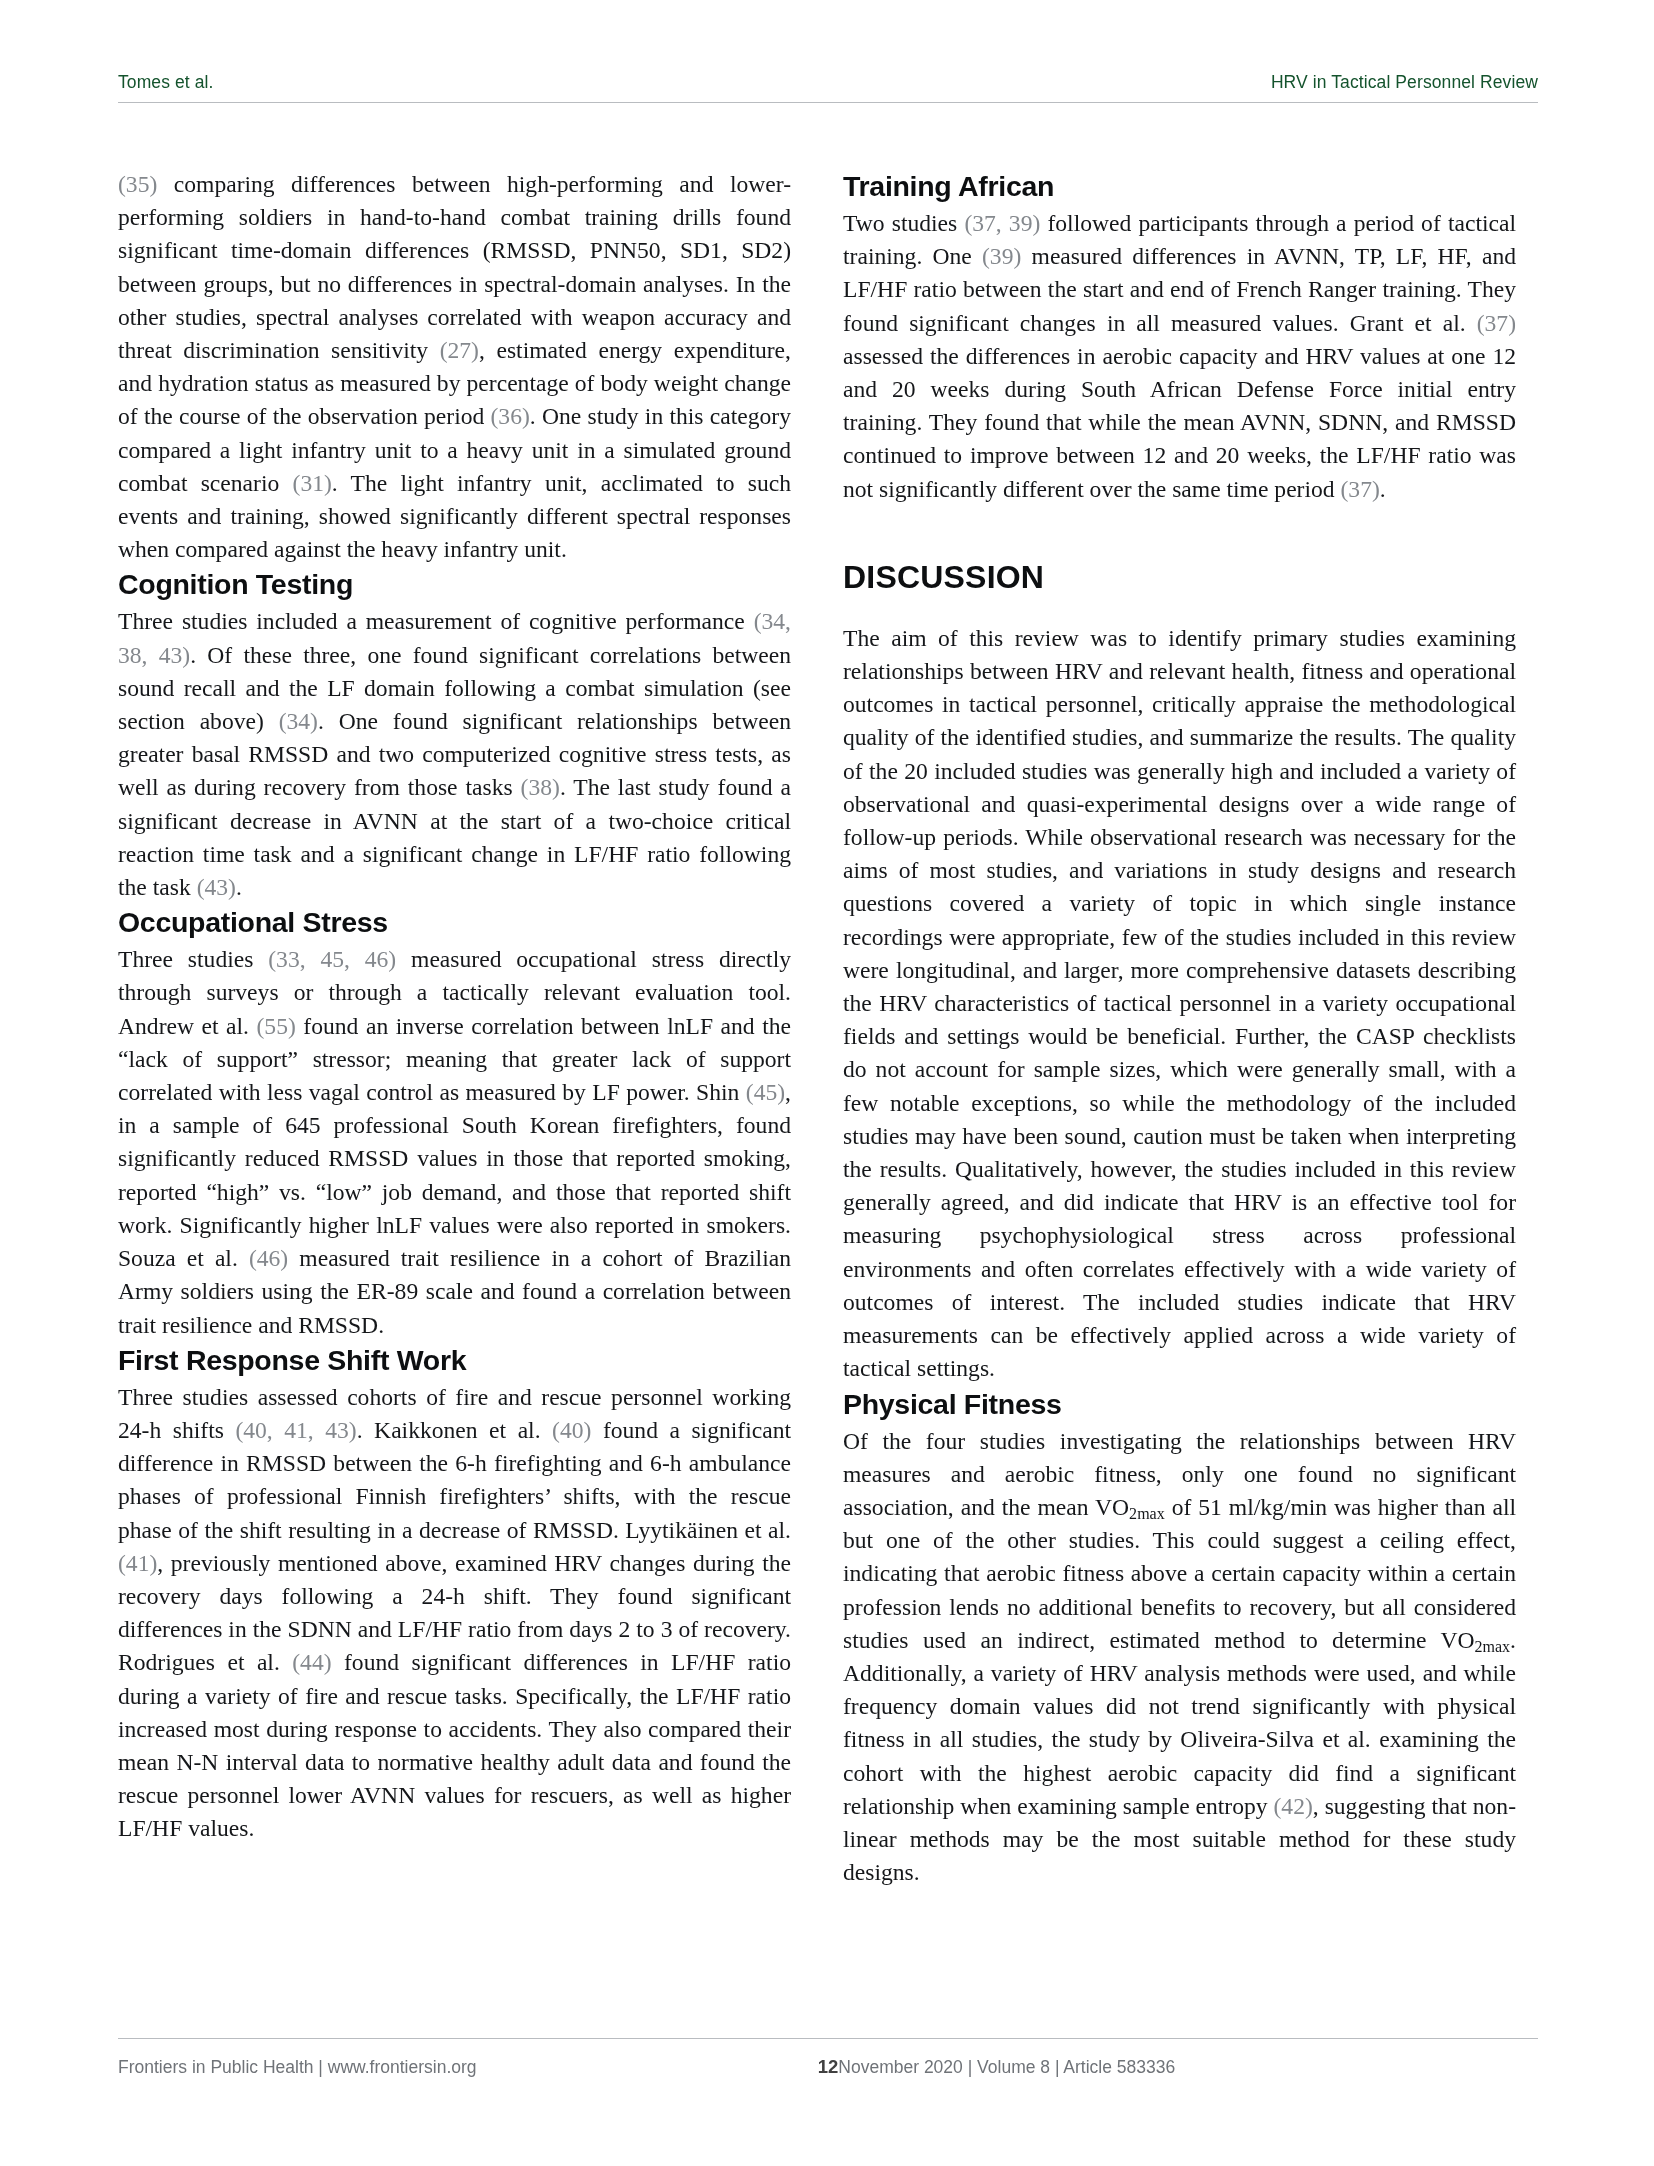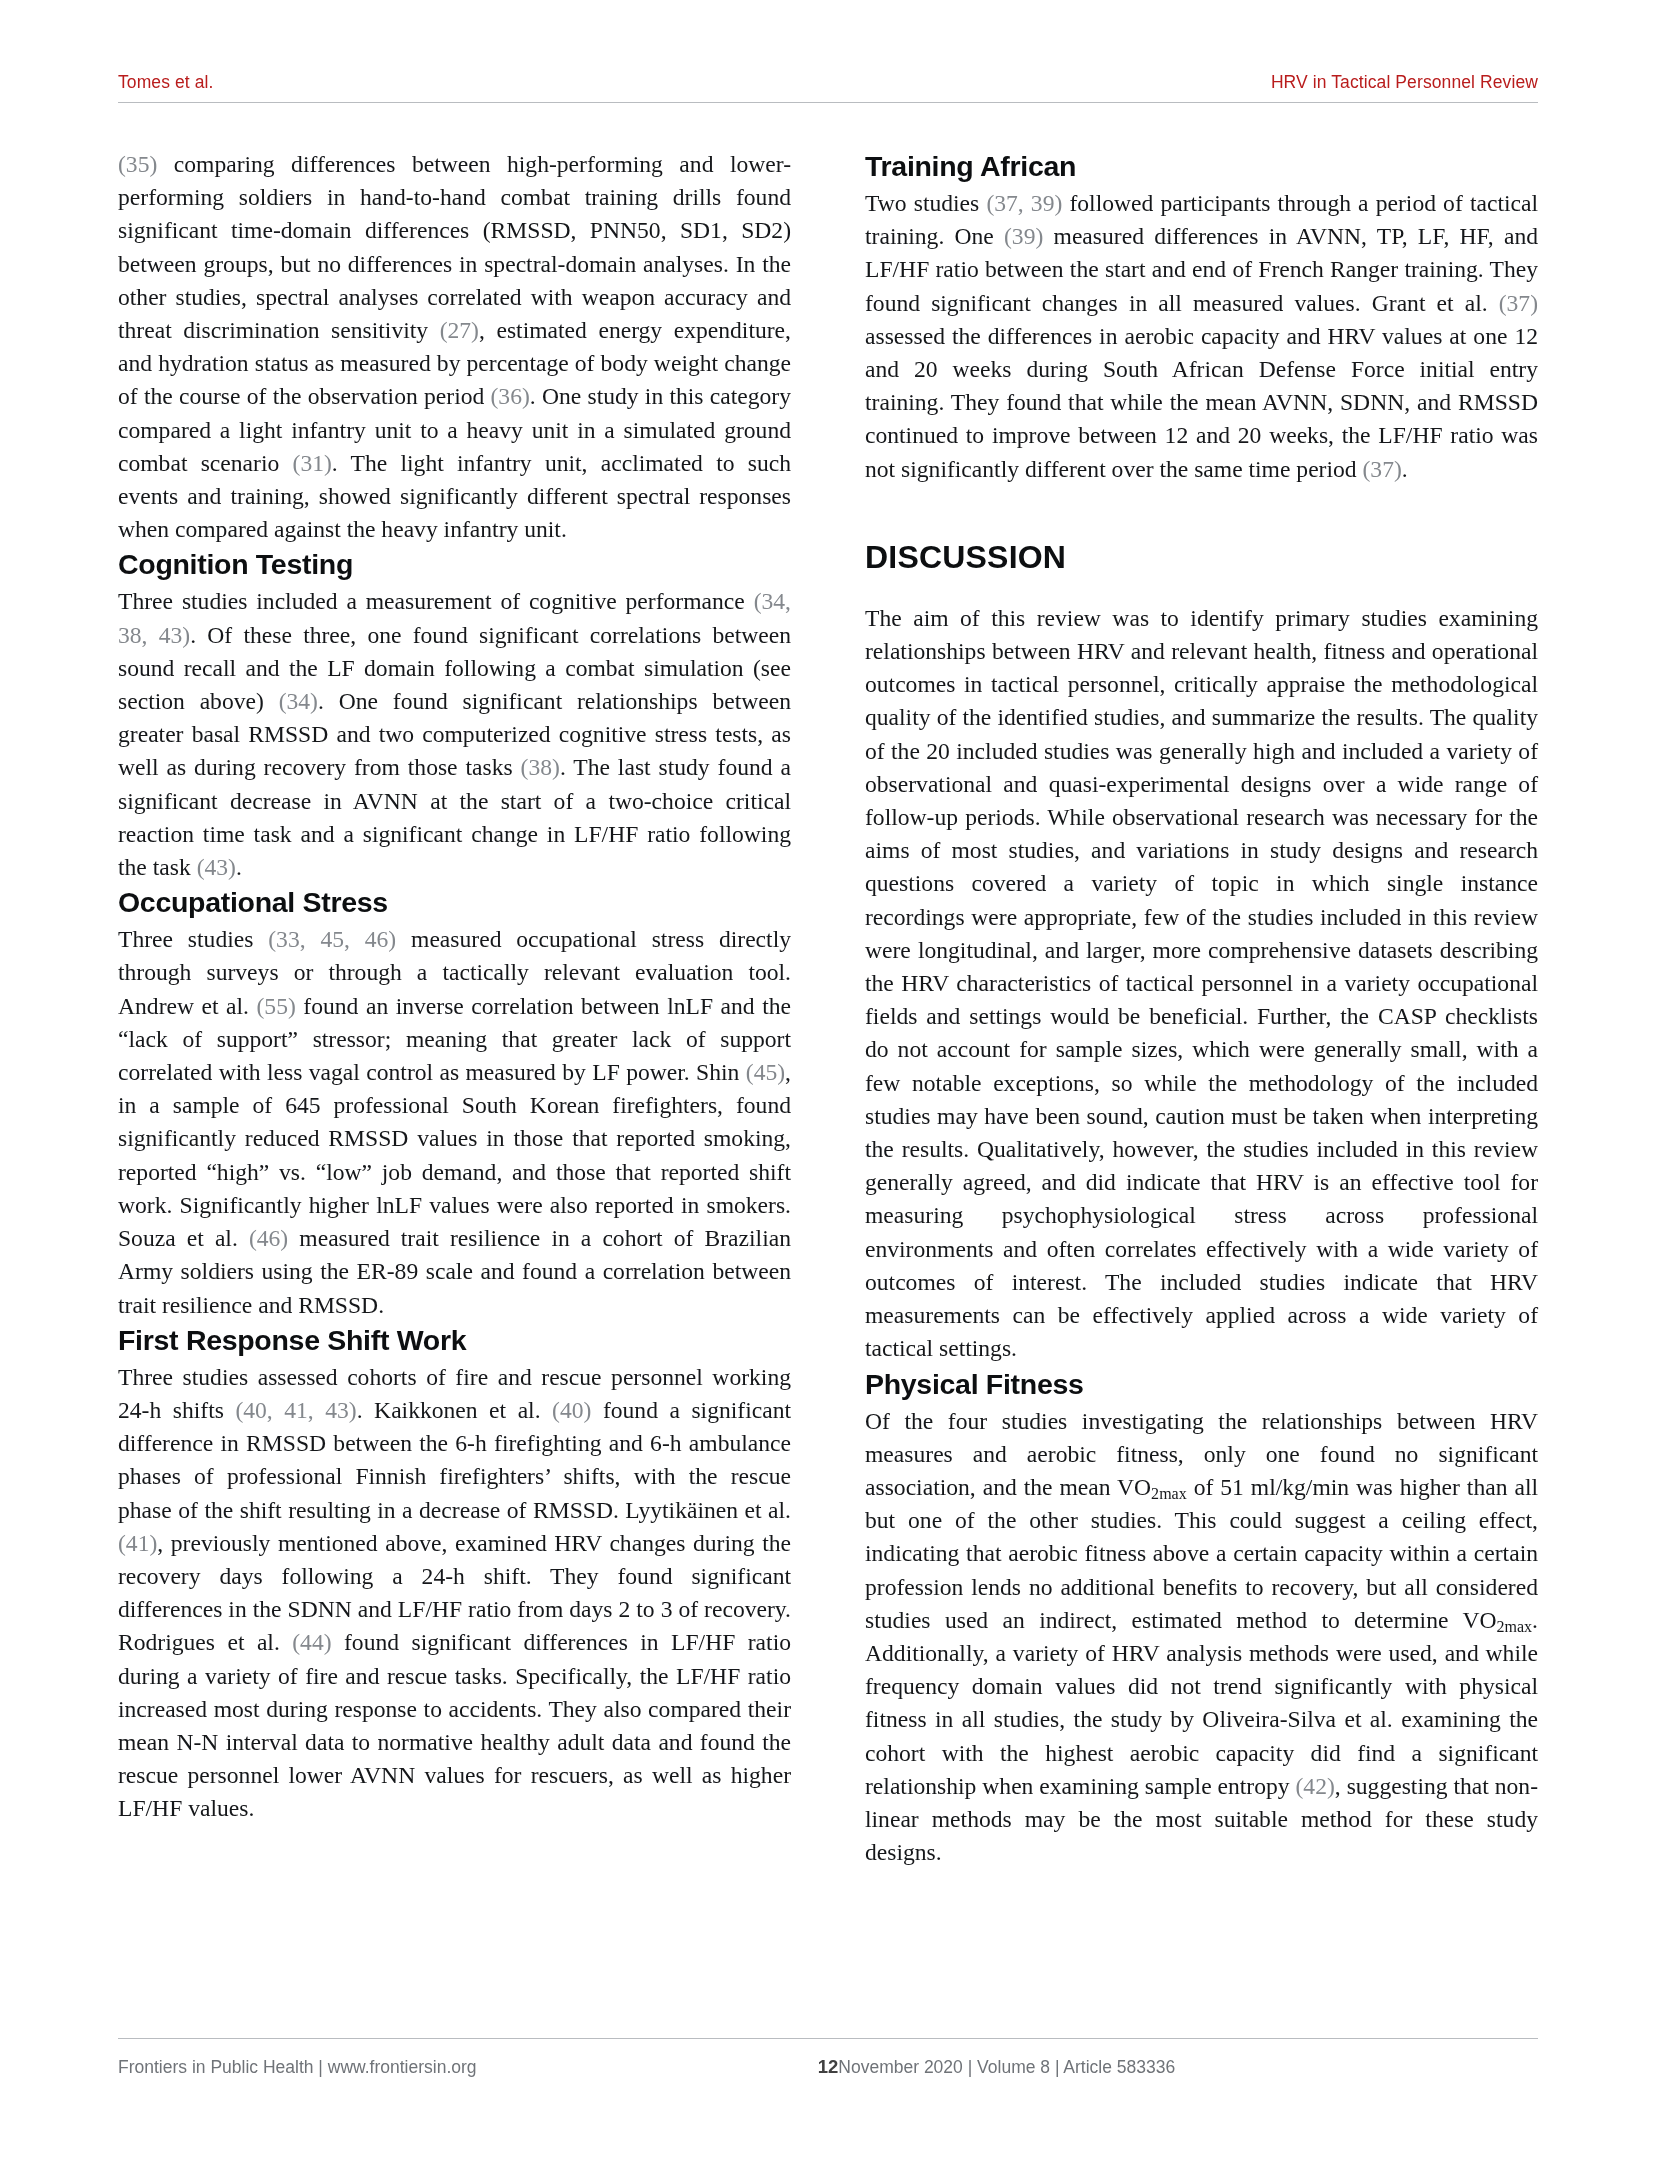--- a/index.html
+++ b/index.html
@@ -28,41 +28,41 @@
   .runhead {
     position: absolute;
     left: 118px;
     top: 72px;
     width: 1420px;
     display: flex;
     justify-content: space-between;
     align-items: baseline;
     font-family: "Liberation Sans", "DejaVu Sans", sans-serif;
     font-size: 17.5px;
-    color: #b91c1c;
+    color: #14532d;
     letter-spacing: 0.1px;
   }
   .runhead-rule {
     position: absolute;
     left: 118px;
     top: 102px;
     width: 1420px;
     height: 1px;
     background: #b9bcc0;
   }
 
   
   .cols {
     position: absolute;
     left: 118px;
-    top: 148px;
+    top: 168px;
     width: 1420px;
     height: 1855px;
     display: flex;
-    gap: 74px;
+    gap: 52px;
   }
   .col {
     width: 673px;
     position: relative;
   }
 
   p.body {
     margin: 0;
     font-size: 23.6px;
     line-height: 33.2px;

